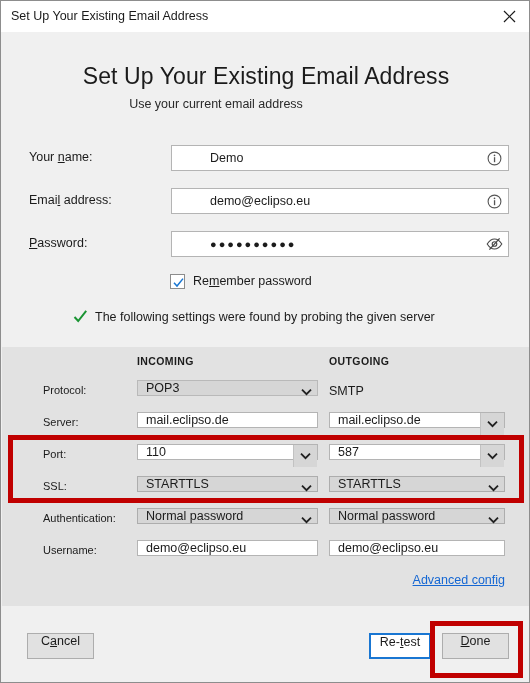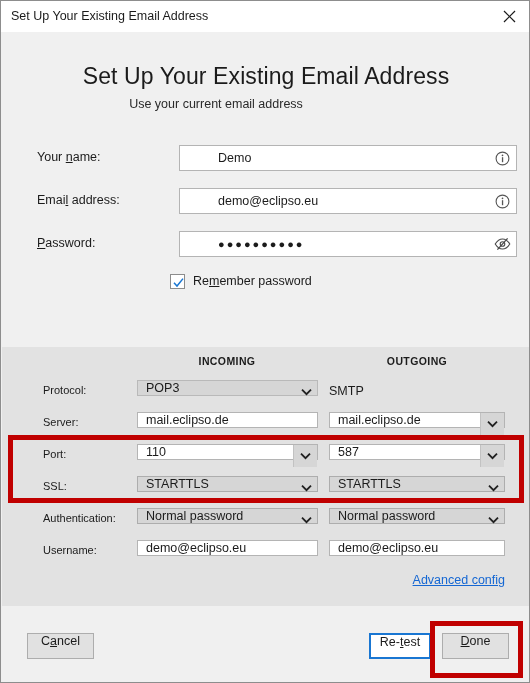--- a/index.html
+++ b/index.html
@@ -72,21 +72,21 @@
   #subheading {
     position: absolute;
     left: 0; top: 96px;
     width: 430px;
     text-align: center;
     font-size: 12.5px;
     color: #2a2a2a;
   }
 
   
-  .cred-row { position: absolute; left: 12px; width: 483px; height: 26px; padding-left: 16px; }
+  .cred-row { position: absolute; left: 4px; width: 483px; height: 26px; padding-left: 16px; }
   .cred-label {
     position: absolute;
     left: 24px;
     top: 5px;
     font-size: 12.5px;
     color: #1b1b1b;
     white-space: nowrap;
   }
   .cred-field {
     position: absolute;
@@ -170,21 +170,21 @@
     height: 259px;
     background: #e2e2e2;
   }
   #col-incoming, #col-outgoing {
     position: absolute;
     top: 8px;
     font-size: 10.5px;
     font-weight: 700;
     letter-spacing: 0.4px;
     color: #1b1b1b;
-    text-align: center;
+    text-align: left;
   }
   #col-incoming { left: 135px; width: 180px; }
   #col-outgoing { left: 327px; width: 176px; }
 
   .srow { position: absolute; left: 0; width: 527px; height: 24px; }
   .srow-label {
     position: absolute;
     left: 23px;
     top: 4px;
     font-size: 11px;
@@ -355,20 +355,28 @@
 
   <div id="remember-row">
     <div id="remember-box">
       <svg width="13" height="13" viewBox="0 0 13 13">
         <polyline points="2,6.8 5,10 11,2.6" fill="none" stroke="#1976d2" stroke-width="1.5"></polyline>
       </svg>
     </div>
     <div id="remember-label">Re<span class="ak">m</span>ember password</div>
   </div>
 
+  <div id="status-row">
+    <span id="status-check">
+      <svg width="15" height="15" viewBox="0 0 15 15">
+        <polyline points="1.5,8 5.2,12 13.2,1.8" fill="none" stroke="#1a9433" stroke-width="2"></polyline>
+      </svg>
+    </span>
+    <span id="status-text">The following settings were found by probing the given server</span>
+  </div>
 
   <div id="panel">
 
     <div id="col-incoming">INCOMING</div>
     <div id="col-outgoing">OUTGOING</div>
 
     <div class="srow" style="top:33px;">
       <div class="srow-label">Protocol:</div>
       <div class="ctl in combo disabled">
         <span class="ctl-text">POP3</span>

